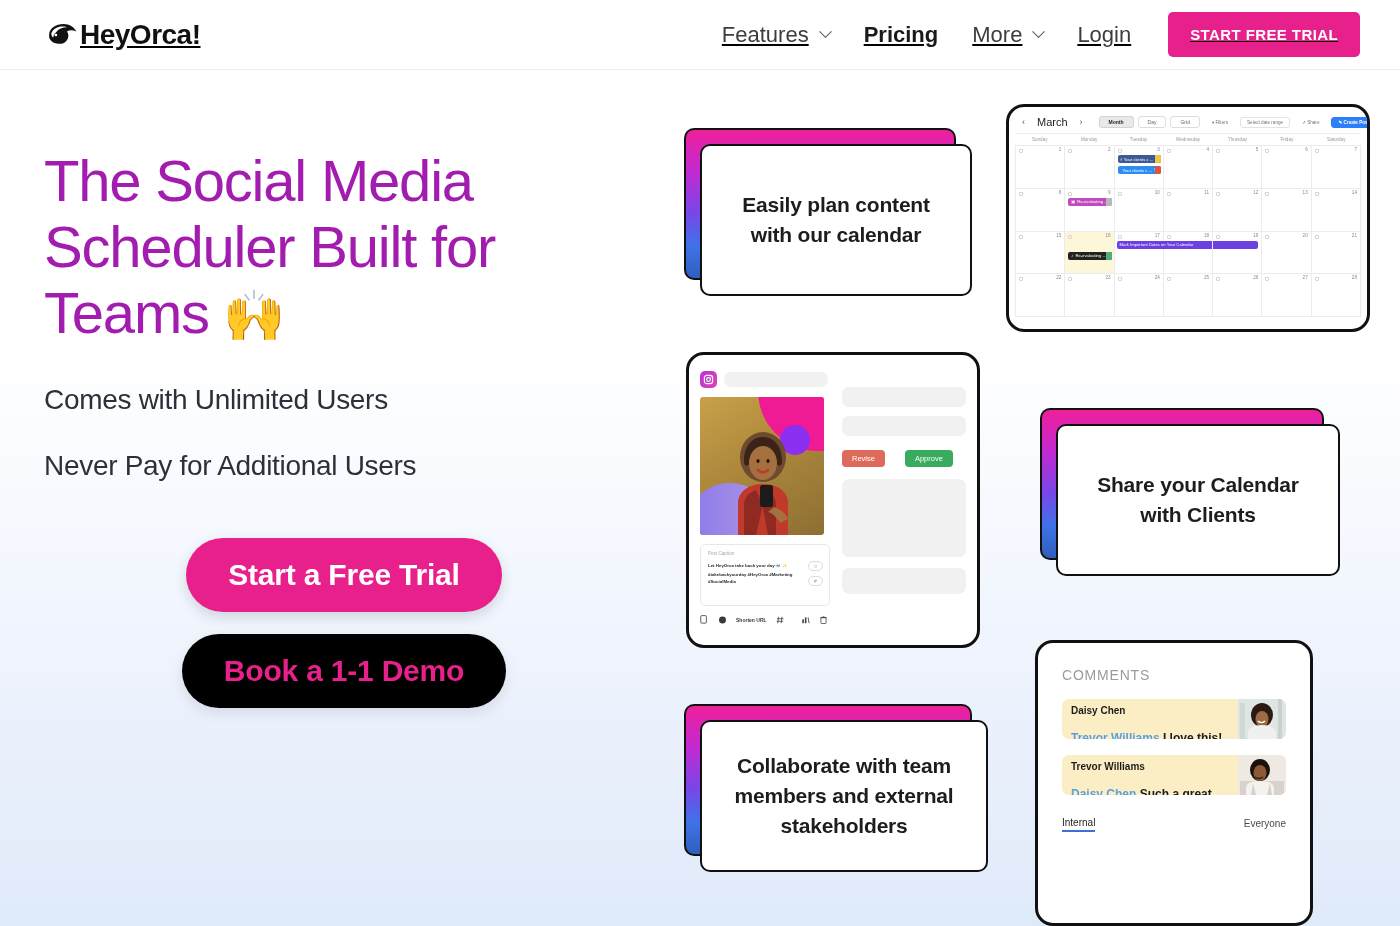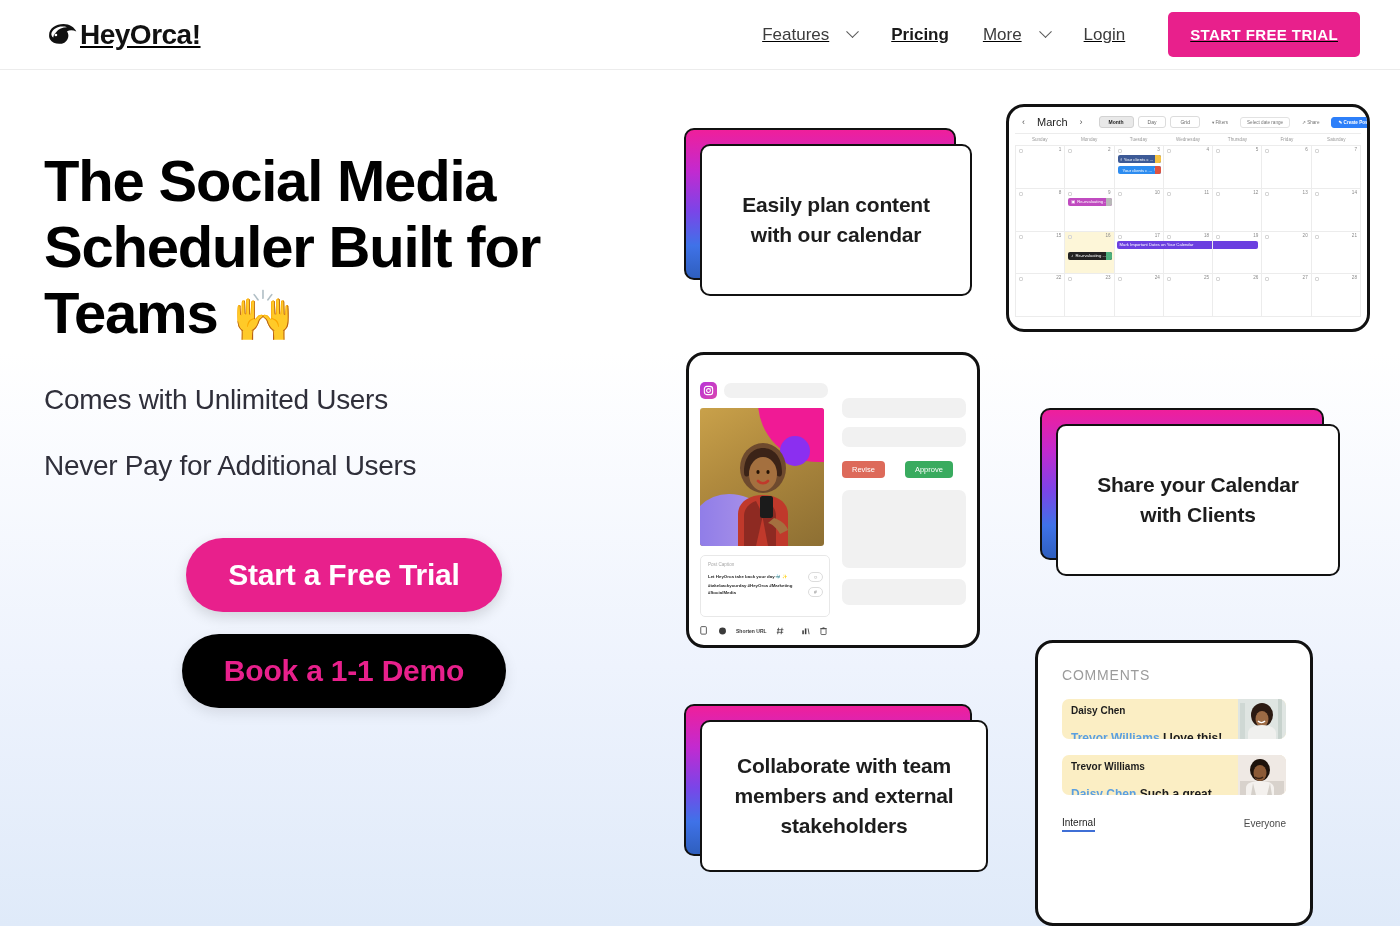--- a/index.html
+++ b/index.html
@@ -38,59 +38,59 @@
   }
   .nav {
     margin-left: auto;
     display: flex;
     align-items: center;
     gap: 0px;
   }
   .nav-item {
     display: flex;
     align-items: center;
-    gap: 19px;
-    font-size: 17px;
+    gap: 12px;
+    font-size: 22px;
     color: #3c3c3c;
     padding: 10px 17px;
     cursor: pointer;
     white-space: nowrap;
   }
   .nav-item.strong { font-weight: bold; color: #1a1a1a; }
   .caret {
     width: 9px; height: 9px;
     border-right: 1.6px solid #5a5a5a;
     border-bottom: 1.6px solid #5a5a5a;
     transform: rotate(45deg) translate(-2px,-2px);
   }
   .cta-nav {
     background: #e8208c;
     color: #ffffff;
     font-size: 15px;
     font-weight: bold;
     letter-spacing: 0.4px;
     padding: 14px 22px;
     border-radius: 5px;
-    margin-left: 26px;
+    margin-left: 20px;
     cursor: pointer;
     white-space: nowrap;
   }
 
   
   .hero {
     position: absolute;
     left: 44px;
     top: 148px;
     width: 600px;
   }
   .hero h1 {
     font-size: 58px;
     line-height: 1.14;
-    font-weight: bold;
-    color: #000000;
+    font-weight: normal;
+    color: #a21caf;
     letter-spacing: -1.2px;
   }
   .hero .emoji { font-size: 50px; }
   .hero .sub {
     font-size: 28px;
     color: #2f2f3a;
     margin-top: 38px;
     letter-spacing: -0.3px;
   }
   .hero .sub.second { margin-top: 34px; }
@@ -224,21 +224,21 @@
     display: flex; align-items: center; gap: 2px;
     overflow: hidden;
     white-space: nowrap;
     cursor: pointer;
   }
   .evt .t { font-size: 3.2px; opacity: 0.85; margin-left: auto; }
   .evt-tail { position: absolute; right: 0; top: 0; bottom: 0; width: 6px; }
 
   
   #post-card { left: 686px; top: 352px; width: 294px; height: 296px; }
-  .post-inner { padding: 27px 11px; height: 100%; display: flex; gap: 12px; }
+  .post-inner { padding: 16px 11px; height: 100%; display: flex; gap: 12px; }
   .post-left { width: 130px; }
   .post-right { flex: 1; padding-top: 16px; }
   .ig-row { display: flex; align-items: center; gap: 7px; }
   .ig-icon {
     width: 17px; height: 17px; border-radius: 5px;
     background: linear-gradient(135deg,#b833d8,#d946b0);
     display: flex; align-items: center; justify-content: center;
   }
   .ig-icon svg { width: 11px; height: 11px; }
   .skel { background: #f1f1f1; border-radius: 7px; }

